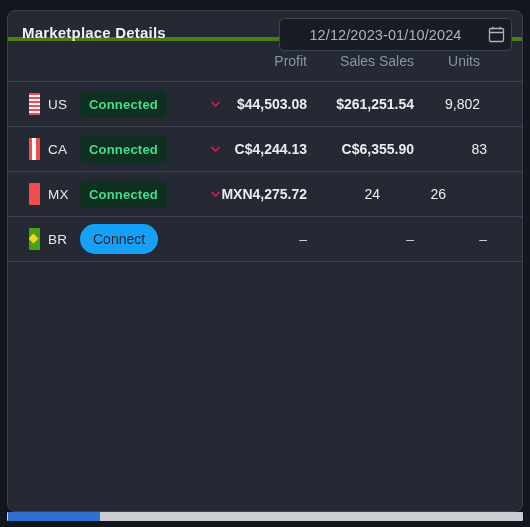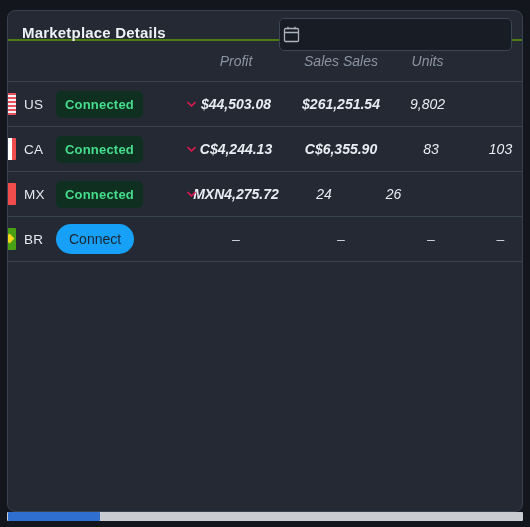--- a/index.html
+++ b/index.html
@@ -29,21 +29,21 @@
     background: #242933;
     border: 1px solid #38414f;
     border-radius: 8px;
     overflow: hidden;
   }
 
   
   .card-header {
     position: relative;
     height: 30px;
-    border-bottom: 2px solid #4d7c0f;
+    border-bottom: 4px solid #4d7c0f;
   }
 
   .card-title {
     position: absolute;
     left: 14px;
     top: 13px;
     font-size: 15px;
     font-weight: bold;
     color: #eef1f5;
     letter-spacing: .2px;
@@ -102,20 +102,21 @@
     border-bottom: 1px solid #3a4350;
   }
 
   .flagcell {
     position: relative;
     width: 48px;
     height: 100%;
     flex: 0 0 48px;
     display: flex;
     align-items: center;
+    margin-left: 24px;
   }
 
   
   .flag {
     position: absolute;
     left: -3px;
     top: 50%;
     transform: translateY(-50%);
     width: 11px;
     height: 22px;
@@ -187,24 +188,23 @@
     font-size: 14px;
     padding: 7px 13px;
     border-radius: 15px;
     white-space: nowrap;
     cursor: pointer;
   }
 
   .num {
     font-size: 14px;
     color: #e9edf3;
-    text-align: center;
+    text-align: right;
     white-space: nowrap;
     padding-right: 9px;
-    font-style: italic;
   }
 
   .num.bold { font-weight: bold; }
 
   .col-profit { width: 103px; flex: 0 0 103px; position: relative; }
   .col-sales  { width: 107px; flex: 0 0 107px; }
   .col-orders { width: 73px;  flex: 0 0 73px;  }
   .col-units  { width: 66px;  flex: 0 0 66px;  }
 
   .row.head .num {
@@ -250,20 +250,21 @@
 <body>
 
 <div id="app">
 
   <div class="card">
 
     <div class="card-header">
       <div class="card-title">Marketplace Details</div>
 
       <div class="date-picker">
+        <div class="date-value">12/12/2023-01/10/2024</div>
         <div class="cal-icon">
           <svg width="17" height="17" viewBox="0 0 17 17" fill="none">
             <rect x="1.5" y="2.5" width="14" height="13" rx="1.2" stroke="#aab3c0" stroke-width="1.3"></rect>
             <path d="M1.5 6.5 H15.5" stroke="#aab3c0" stroke-width="1.3"></path>
             <path d="M5 0.8 V3.2 M12 0.8 V3.2" stroke="#aab3c0" stroke-width="1.3"></path>
           </svg>
         </div>
       </div>
     </div>
 

